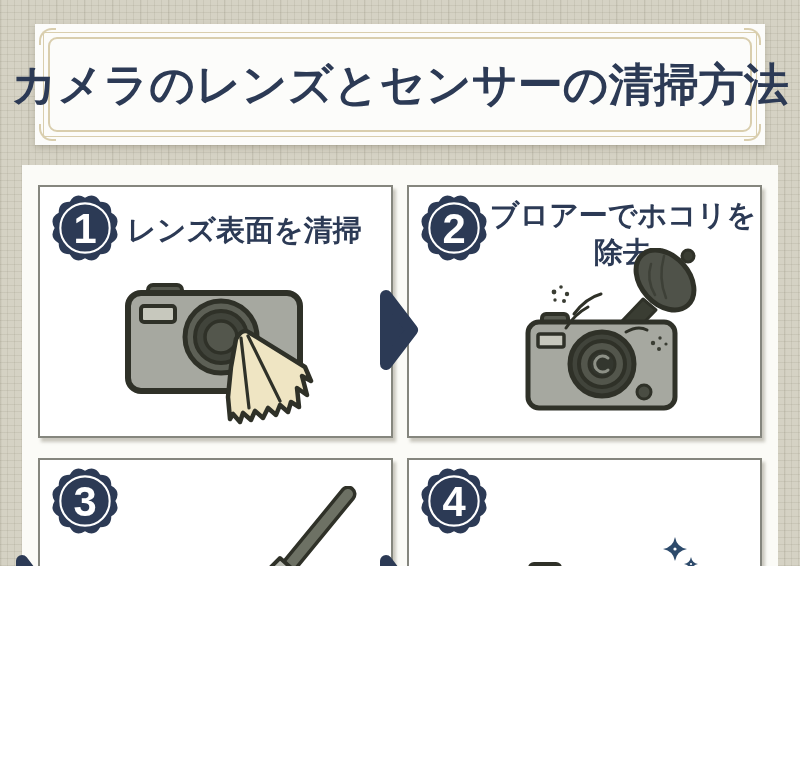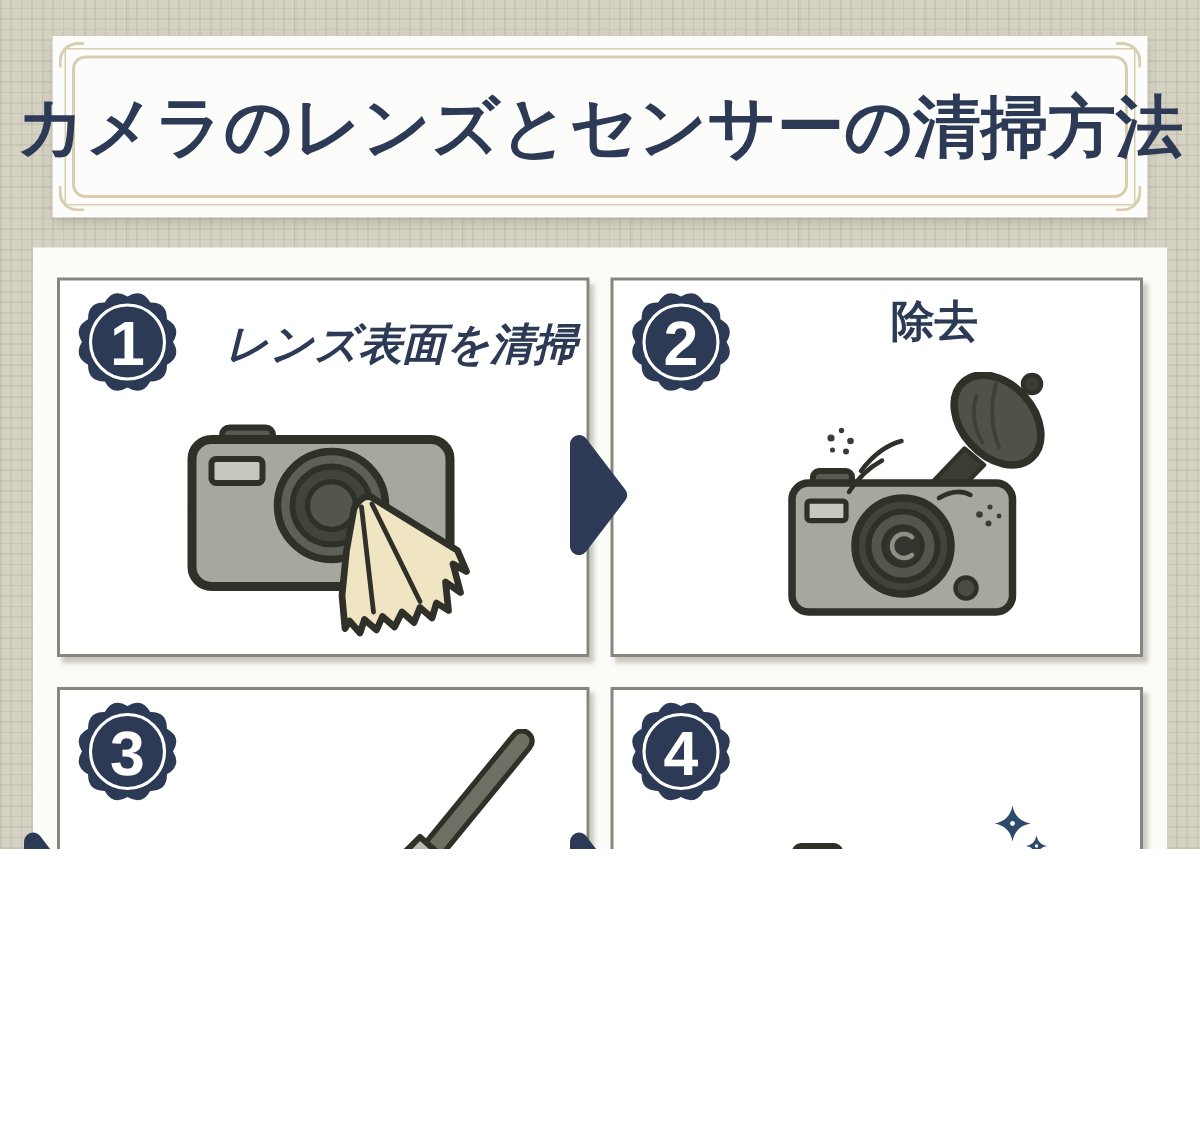--- a/index.html
+++ b/index.html
@@ -43,21 +43,21 @@
   .card--1{left:38px;top:185px;width:355px;height:253px;}
   .card--2{left:407px;top:185px;width:355px;height:253px;}
   .card--3{left:38px;top:458px;width:355px;height:247px;}
   .card--4{left:407px;top:458px;width:355px;height:247px;}
   .badge{position:absolute;left:8px;top:4px;width:74px;height:74px;}
   .badge-num{font-family:"Liberation Sans","DejaVu Sans",sans-serif;font-size:44px;font-weight:bold;fill:#ffffff;text-anchor:middle;dominant-baseline:central;}
   .step-label{
     position:absolute;font-weight:bold;color:#2c3a55;font-size:29px;
     line-height:44px;white-space:nowrap;
   }
-  .card--1 .step-label{left:110px;top:21px;font-style:italic;}
+  .card--1 .step-label{left:87px;top:21px;}
   .card--3 .step-label{left:100px;top:18px;}
   .card--4 .step-label{left:98px;top:18px;}
   .step-label--center{left:80px;top:10px;width:268px;text-align:center;line-height:37px;font-size:29px;}
   .step-label--center .line{display:block;}
   
   .illus{position:absolute;z-index:4;}
   .illus--cam1{left:100px;top:275px;}
   .illus--cam2{left:498px;top:248px;}
   .illus--cam3{left:110px;top:486px;}
   .illus--cam4{left:495px;top:525px;}
@@ -96,20 +96,21 @@
 
   <div class="card card--2">
     <div class="badge">
       <svg viewBox="0 0 78 78" width="74" height="74">
         <path class="seal" fill="#2c3a55" d="M39.0,7.0 Q49.2,0.8 55.0,11.3 Q66.9,11.1 66.7,23.0 Q77.2,28.8 71.0,39.0 Q77.2,49.2 66.7,55.0 Q66.9,66.9 55.0,66.7 Q49.2,77.2 39.0,71.0 Q28.8,77.2 23.0,66.7 Q11.1,66.9 11.3,55.0 Q0.8,49.2 7.0,39.0 Q0.8,28.8 11.3,23.0 Q11.1,11.1 23.0,11.3 Q28.8,0.8 39.0,7.0 Z"></path>
         <circle cx="39" cy="39" r="26" fill="none" stroke="#ffffff" stroke-width="2.2"></circle>
         <text x="39" y="40" class="badge-num">2</text>
       </svg>
     </div>
     <div class="step-label step-label--center">
+      <span class="line">ブロアーでホコリを</span>
       <span class="line">除去</span>
     </div>
   </div>
 
   <div class="card card--3">
     <div class="badge">
       <svg viewBox="0 0 78 78" width="74" height="74">
         <path class="seal" fill="#2c3a55" d="M39.0,7.0 Q49.2,0.8 55.0,11.3 Q66.9,11.1 66.7,23.0 Q77.2,28.8 71.0,39.0 Q77.2,49.2 66.7,55.0 Q66.9,66.9 55.0,66.7 Q49.2,77.2 39.0,71.0 Q28.8,77.2 23.0,66.7 Q11.1,66.9 11.3,55.0 Q0.8,49.2 7.0,39.0 Q0.8,28.8 11.3,23.0 Q11.1,11.1 23.0,11.3 Q28.8,0.8 39.0,7.0 Z"></path>
         <circle cx="39" cy="39" r="26" fill="none" stroke="#ffffff" stroke-width="2.2"></circle>
         <text x="39" y="40" class="badge-num">3</text>

